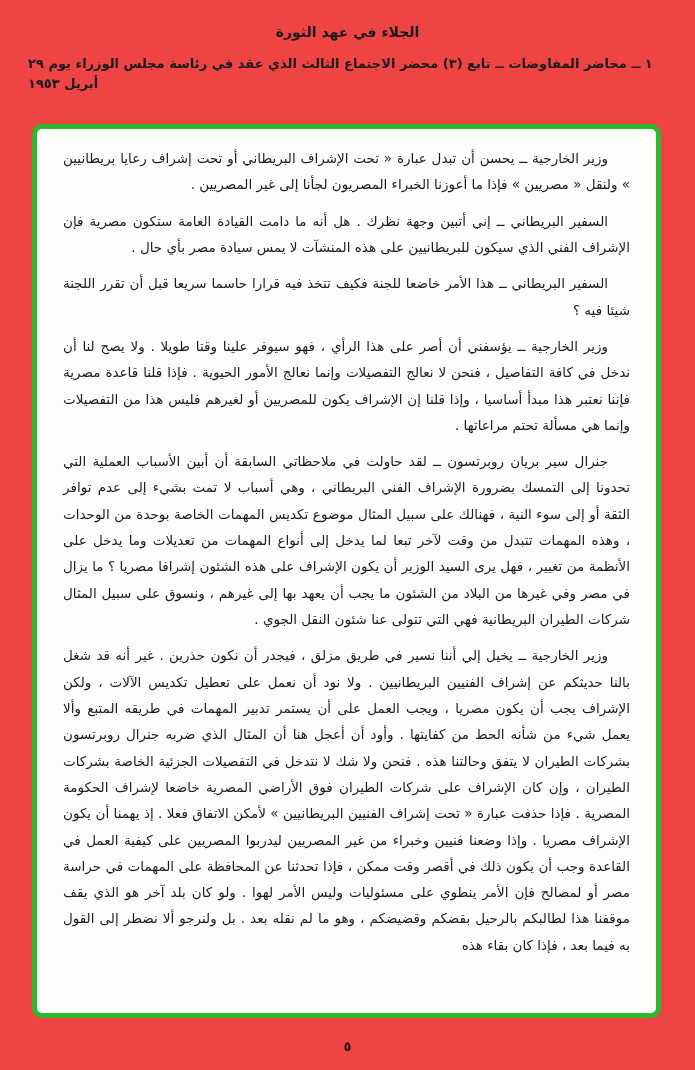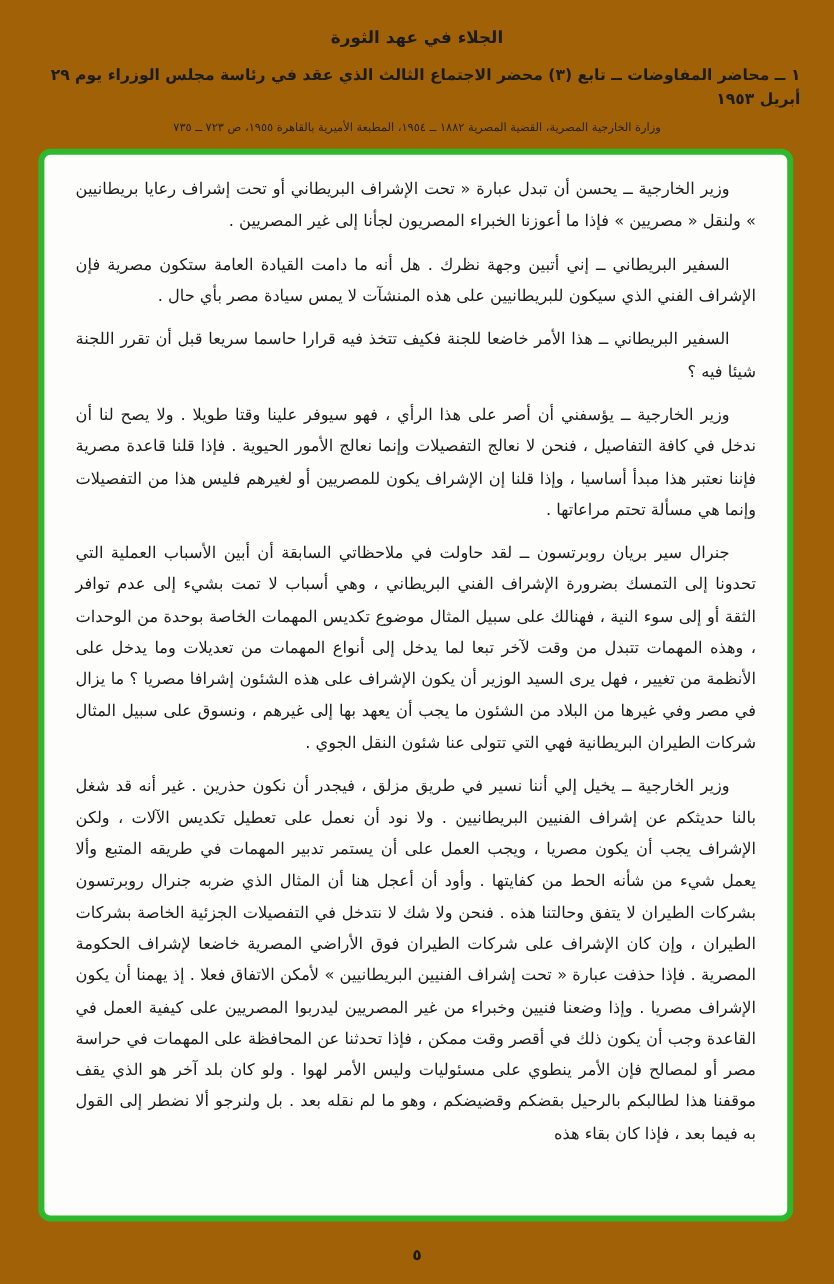--- a/index.html
+++ b/index.html
@@ -5,38 +5,38 @@
   html, body {
     margin: 0;
     padding: 0;
     background: #f6f6f2;
   }
   .page {
     position: relative;
     width: 695px;
     height: 1070px;
     margin: 0 auto;
-    background: #a16207;
+    background: #ef4444;
     color: #1c1c1c;
     font-family: "DejaVu Sans", sans-serif;
     direction: rtl;
     overflow: hidden;
   }
   .doc-title {
     text-align: center;
     font-weight: bold;
     font-size: 14px;
     padding-top: 24px;
     letter-spacing: 0.5px;
   }
   .doc-heading {
     font-weight: bold;
     font-size: 13px;
     margin: 14px 28px 0 28px;
-    text-align: right;
+    text-align: left;
     line-height: 1.5;
   }
   .doc-source {
     font-size: 9.5px;
     text-align: center;
     margin-top: 8px;
     color: #222;
   }
   .green-box {
     position: absolute;
@@ -69,21 +69,20 @@
 </style>
 </head>
 <body>
 
 <div class="page">
 
   <div class="doc-title">الجلاء في عهد الثورة</div>
 
   <div class="doc-heading">١ ــ محاضر المفاوضات ــ تابع (٣) محضر الاجتماع الثالث الذي عقد في رئاسة مجلس الوزراء يوم ٢٩ أبريل ١٩٥٣</div>
 
-  <div class="doc-source">وزارة الخارجية المصرية، القضية المصرية ١٨٨٢ ــ ١٩٥٤، المطبعة الأميرية بالقاهرة ١٩٥٥، ص ٧٢٣ ــ ٧٣٥</div>
 
   <div class="green-box">
     <div class="body-text">
       <p>وزير الخارجية ــ يحسن أن تبدل عبارة « تحت الإشراف البريطاني أو تحت إشراف رعايا بريطانيين » ولنقل « مصريين » فإذا ما أعوزنا الخبراء المصريون لجأنا إلى غير المصريين .</p>
       <p>السفير البريطاني ــ إني أتبين وجهة نظرك . هل أنه ما دامت القيادة العامة ستكون مصرية فإن الإشراف الفني الذي سيكون للبريطانيين على هذه المنشآت لا يمس سيادة مصر بأي حال .</p>
       <p>السفير البريطاني ــ هذا الأمر خاضعا للجنة فكيف تتخذ فيه قرارا حاسما سريعا قبل أن تقرر اللجنة شيئا فيه ؟</p>
       <p>وزير الخارجية ــ يؤسفني أن أصر على هذا الرأي ، فهو سيوفر علينا وقتا طويلا . ولا يصح لنا أن ندخل في كافة التفاصيل ، فنحن لا نعالج التفصيلات وإنما نعالج الأمور الحيوية . فإذا قلنا قاعدة مصرية فإننا نعتبر هذا مبدأ أساسيا ، وإذا قلنا إن الإشراف يكون للمصريين أو لغيرهم فليس هذا من التفصيلات وإنما هي مسألة تحتم مراعاتها .</p>
       <p>جنرال سير بريان روبرتسون ــ لقد حاولت في ملاحظاتي السابقة أن أبين الأسباب العملية التي تحدونا إلى التمسك بضرورة الإشراف الفني البريطاني ، وهي أسباب لا تمت بشيء إلى عدم توافر الثقة أو إلى سوء النية ، فهنالك على سبيل المثال موضوع تكديس المهمات الخاصة بوحدة من الوحدات ، وهذه المهمات تتبدل من وقت لآخر تبعا لما يدخل إلى أنواع المهمات من تعديلات وما يدخل على الأنظمة من تغيير ، فهل يرى السيد الوزير أن يكون الإشراف على هذه الشئون إشرافا مصريا ؟ ما يزال في مصر وفي غيرها من البلاد من الشئون ما يجب أن يعهد بها إلى غيرهم ، ونسوق على سبيل المثال شركات الطيران البريطانية فهي التي تتولى عنا شئون النقل الجوي .</p>
       <p>وزير الخارجية ــ يخيل إلي أننا نسير في طريق مزلق ، فيجدر أن نكون حذرين . غير أنه قد شغل بالنا حديثكم عن إشراف الفنيين البريطانيين . ولا نود أن نعمل على تعطيل تكديس الآلات ، ولكن الإشراف يجب أن يكون مصريا ، ويجب العمل على أن يستمر تدبير المهمات في طريقه المتبع وألا يعمل شيء من شأنه الحط من كفايتها . وأود أن أعجل هنا أن المثال الذي ضربه جنرال روبرتسون بشركات الطيران لا يتفق وحالتنا هذه . فنحن ولا شك لا نتدخل في التفصيلات الجزئية الخاصة بشركات الطيران ، وإن كان الإشراف على شركات الطيران فوق الأراضي المصرية خاضعا لإشراف الحكومة المصرية . فإذا حذفت عبارة « تحت إشراف الفنيين البريطانيين » لأمكن الاتفاق فعلا . إذ يهمنا أن يكون الإشراف مصريا . وإذا وضعنا فنيين وخبراء من غير المصريين ليدربوا المصريين على كيفية العمل في القاعدة وجب أن يكون ذلك في أقصر وقت ممكن ، فإذا تحدثنا عن المحافظة على المهمات في حراسة مصر أو لمصالح فإن الأمر ينطوي على مسئوليات وليس الأمر لهوا . ولو كان بلد آخر هو الذي يقف موقفنا هذا لطالبكم بالرحيل بقضكم وقضيضكم ، وهو ما لم نقله بعد . بل ولنرجو ألا نضطر إلى القول به فيما بعد ، فإذا كان بقاء هذه</p>
     </div>

